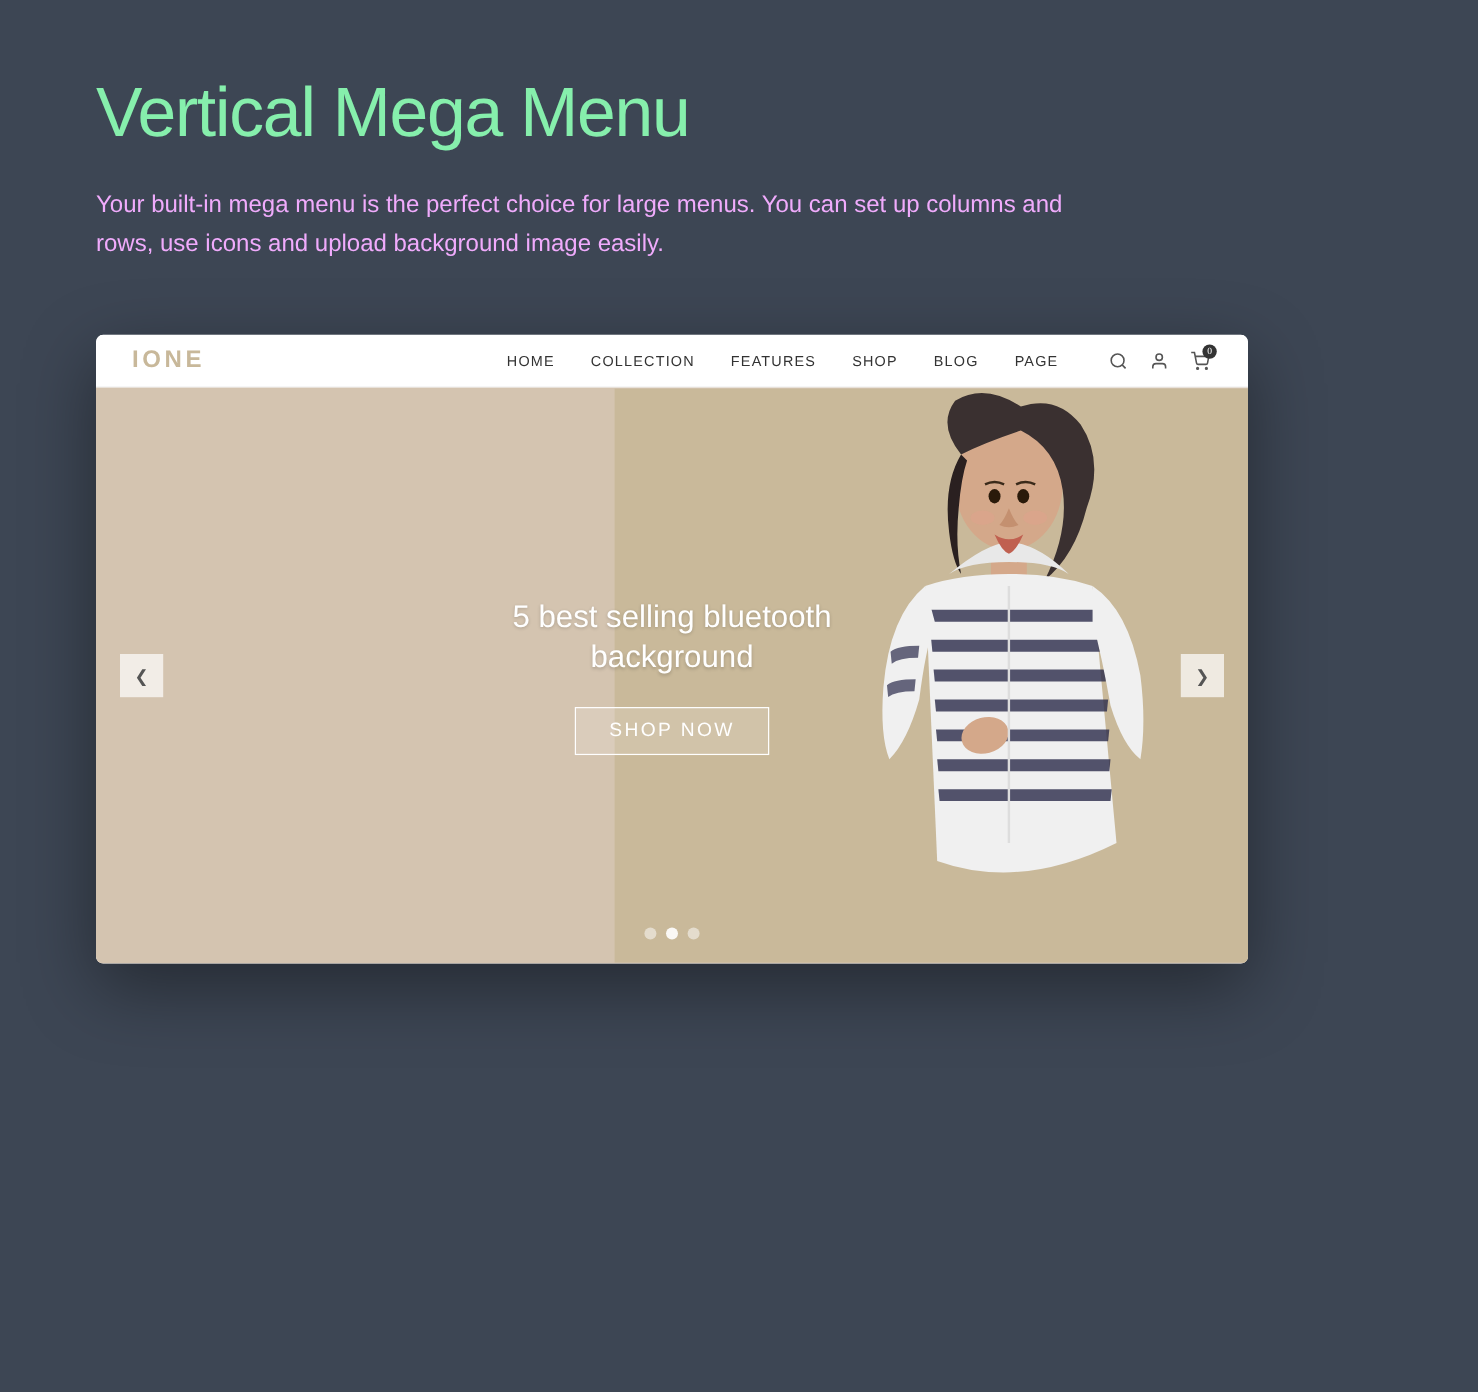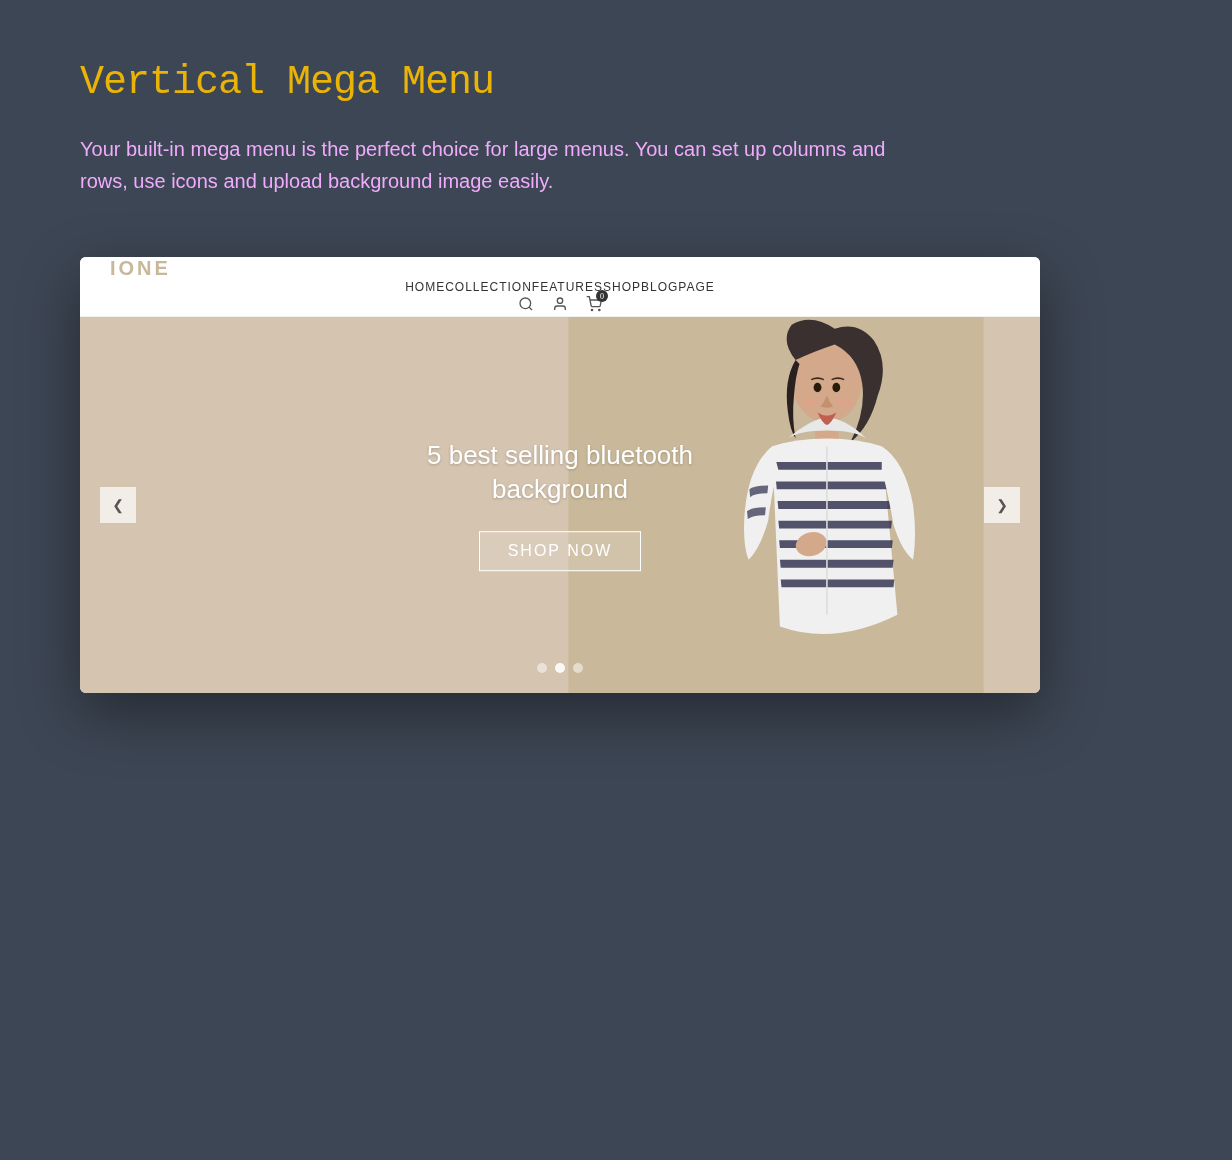--- a/index.html
+++ b/index.html
@@ -5,26 +5,26 @@
     * { box-sizing: border-box; margin: 0; padding: 0; }
 
     body {
       background-color: #3d4654;
       font-family: 'Georgia', serif;
       min-height: 1160px;
       padding: 60px 80px;
     }
 
     .page-title {
-      color: #eab308;
-      font-size: 40px;
+      color: #86efac;
+      font-size: 58px;
       font-weight: 300;
       letter-spacing: -1px;
       margin-bottom: 28px;
-      font-family: Liberation Mono, monospace;
+      font-family: Liberation Sans, sans-serif;
     }
 
     .page-description {
       color: #f0abfc;
       font-size: 20px;
       line-height: 1.6;
       max-width: 820px;
       margin-bottom: 60px;
       font-family: Arial, sans-serif;
       font-weight: 400;
@@ -37,38 +37,39 @@
       overflow: hidden;
       box-shadow: 0 20px 60px rgba(0,0,0,0.4);
       max-width: 960px;
     }
 
     
     .store-navbar {
       display: flex;
       align-items: center;
       padding: 0 30px;
-      height: 60px;
+      height: 44px;
       border-bottom: 1px solid #f0f0f0;
       background: #ffffff;
-      flex-direction: column;
     }
 
     .store-logo {
       font-size: 20px;
       font-weight: bold;
       color: #c8b89a;
       letter-spacing: 3px;
       margin-right: auto;
       font-family: Arial, sans-serif;
     }
 
     .store-nav {
       display: flex;
       align-items: center;
+      gap: 30px;
+      margin-right: 40px;
     }
 
     .nav-item {
       font-size: 12px;
       color: #333333;
       letter-spacing: 1px;
       text-transform: uppercase;
       font-family: Arial, sans-serif;
       cursor: pointer;
     }
@@ -101,21 +102,21 @@
       font-size: 8px;
       display: flex;
       align-items: center;
       justify-content: center;
     }
 
     
     .hero-section {
       position: relative;
       background-color: #d4c4b0;
-      height: 376px;
+      height: 480px;
       overflow: hidden;
       display: flex;
       align-items: center;
       justify-content: center;
     }
 
     
     .hero-text {
       position: absolute;
       left: 50%;

